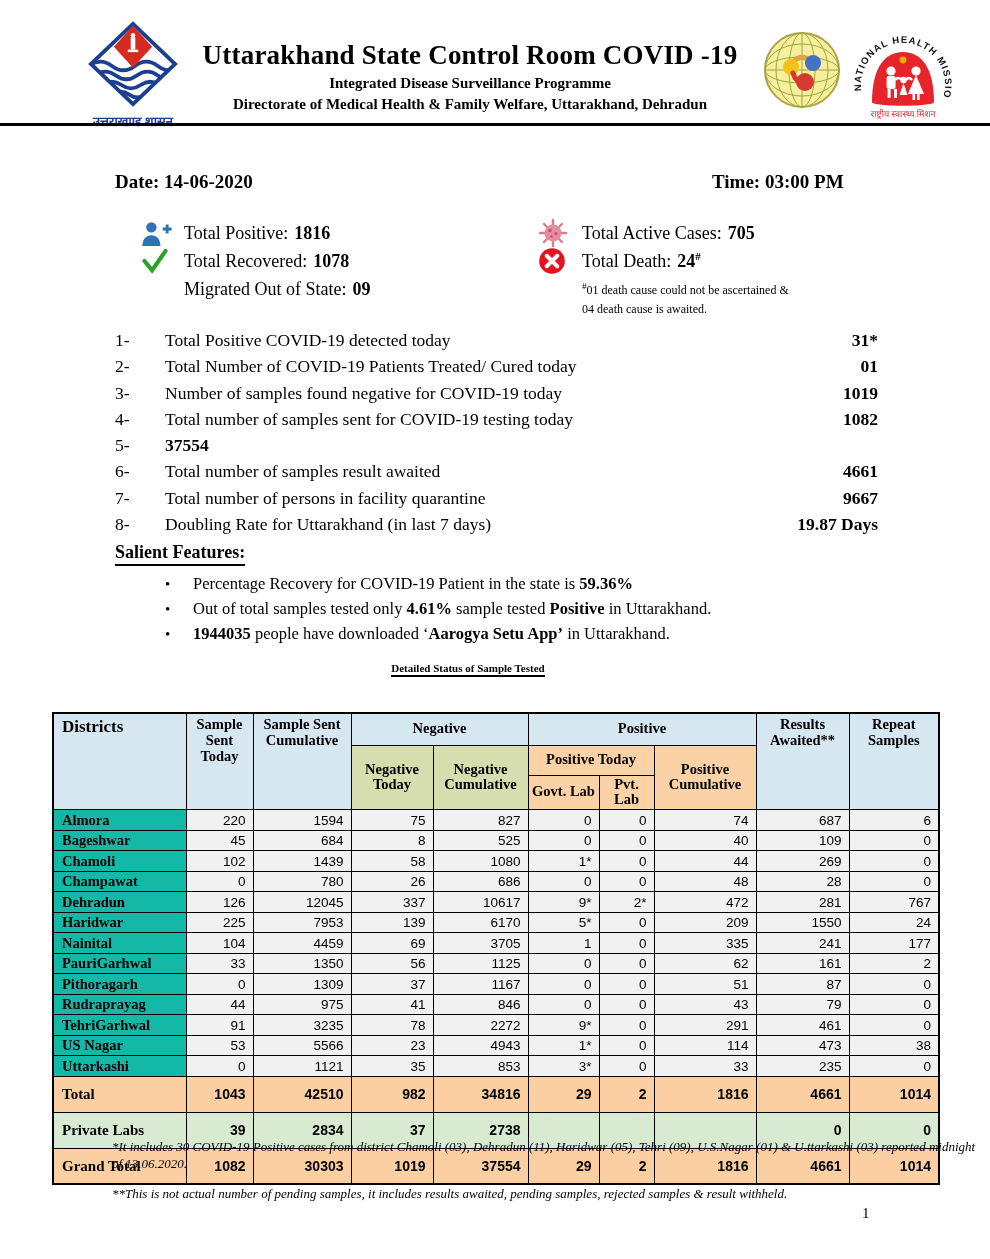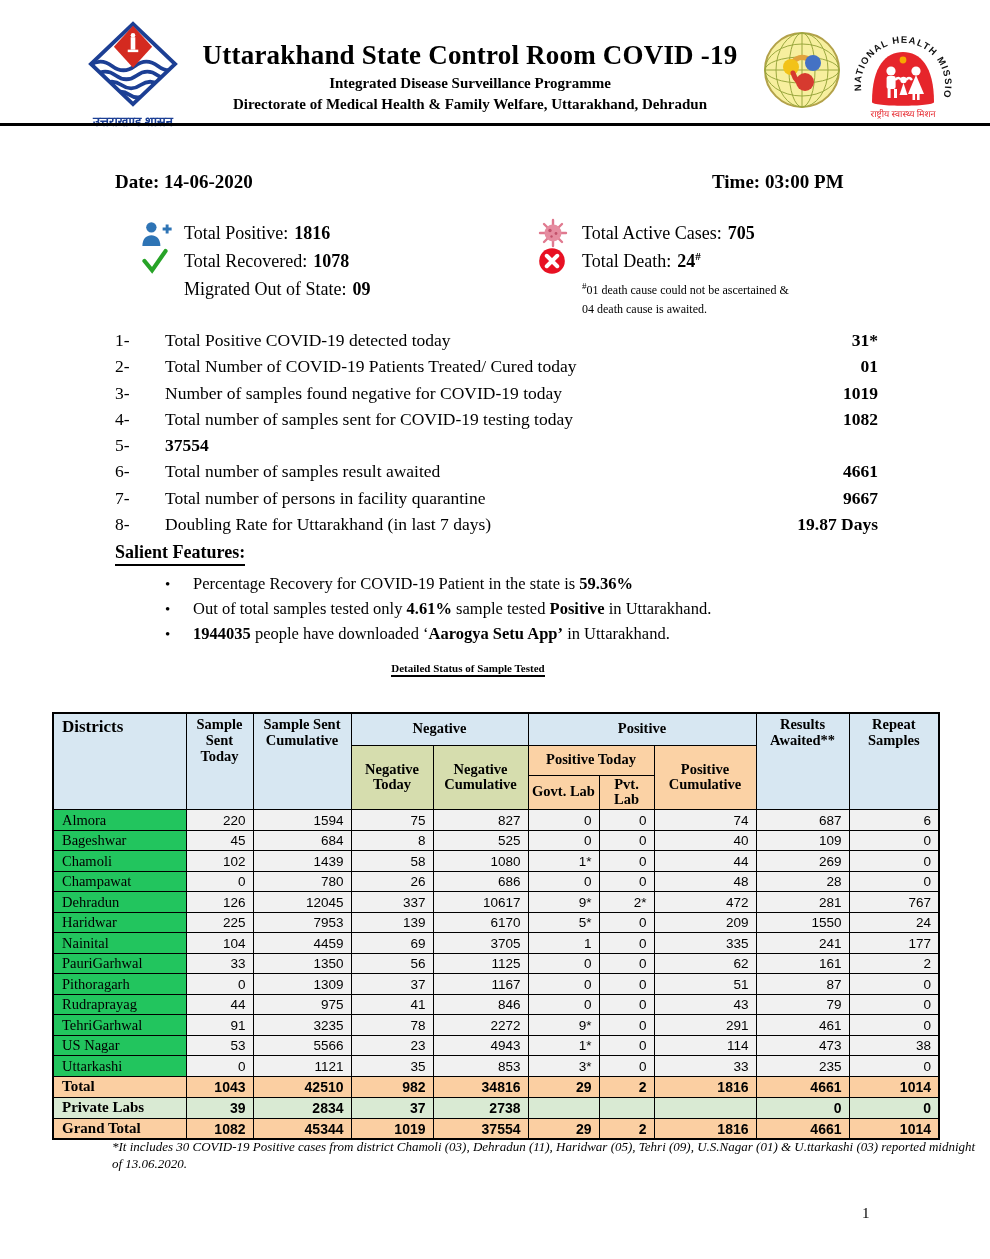--- a/index.html
+++ b/index.html
@@ -67,22 +67,22 @@
   thead tr:nth-child(1){height:32px;}
   thead tr:nth-child(2){height:30px;}
   thead tr:nth-child(3){height:33px;}
   th{font-size:14.5px;font-weight:bold;text-align:center;vertical-align:middle;line-height:1.1;}
   .th-blue{background:var(--header-blue);}
   .th-green{background:var(--negative-green);}
   .th-peach{background:var(--positive-peach);}
   .th-districts{font-size:17px;text-align:left;vertical-align:top;padding:4px 0 0 8px;}
   .th-top{vertical-align:top;padding-top:3px;}
   tbody tr{height:20.5px;}
-  tbody tr.row-total,tbody tr.row-private,tbody tr.row-grand{height:21px;}
-  td.c-district{background:#22c55e;font-family:"Liberation Serif",serif;font-weight:normal;
+  tbody tr.row-total,tbody tr.row-private,tbody tr.row-grand{height:36px;}
+  td.c-district{background:#14b8a6;font-family:"Liberation Serif",serif;font-weight:bold;
                 font-size:14.5px;text-align:left;padding-left:8px;}
   td.c-num{background:#f1f1f1;font-family:"Liberation Sans",sans-serif;font-size:13.5px;
            text-align:right;padding-right:7px;}
   tr.row-total td,tr.row-grand td{background:var(--total-peach)!important;font-weight:bold;}
   tr.row-private td{background:var(--private-green)!important;font-weight:bold;}
   tr.row-total td.c-district,tr.row-private td.c-district,tr.row-grand td.c-district{font-size:15px;}
   tr.row-total td.c-num,tr.row-private td.c-num,tr.row-grand td.c-num{font-size:14px;}
   td.blocked{background:var(--blocked-gray)!important;}
 
   
@@ -519,30 +519,31 @@
           <td class="c-num">2738</td>
           <td class="c-num blocked"></td>
           <td class="c-num blocked"></td>
           <td class="c-num blocked"></td>
           <td class="c-num">0</td>
           <td class="c-num">0</td>
         </tr>
         <tr class="row-grand">
           <td class="c-district">Grand Total</td>
           <td class="c-num">1082</td>
-          <td class="c-num">45344</td>
+          <td class="c-num">30303</td>
           <td class="c-num">1019</td>
           <td class="c-num">37554</td>
           <td class="c-num">29</td>
           <td class="c-num">2</td>
           <td class="c-num">1816</td>
           <td class="c-num">4661</td>
           <td class="c-num">1014</td>
         </tr>
       </tbody>
   </table>
 
   <div class="footnotes">
     <div class="footnote">*It includes 30 COVID-19 Positive cases from district Chamoli (03), Dehradun (11), Haridwar (05), Tehri (09), U.S.Nagar (01) &amp; U.ttarkashi (03) reported midnight of  13.06.2020.</div>
+    <div class="footnote">**This is not actual number of pending samples, it includes results awaited, pending samples, rejected samples &amp; result withheld.</div>
   </div>
 
   <div class="page-number">1</div>
 </div>
 
 </body></html>

